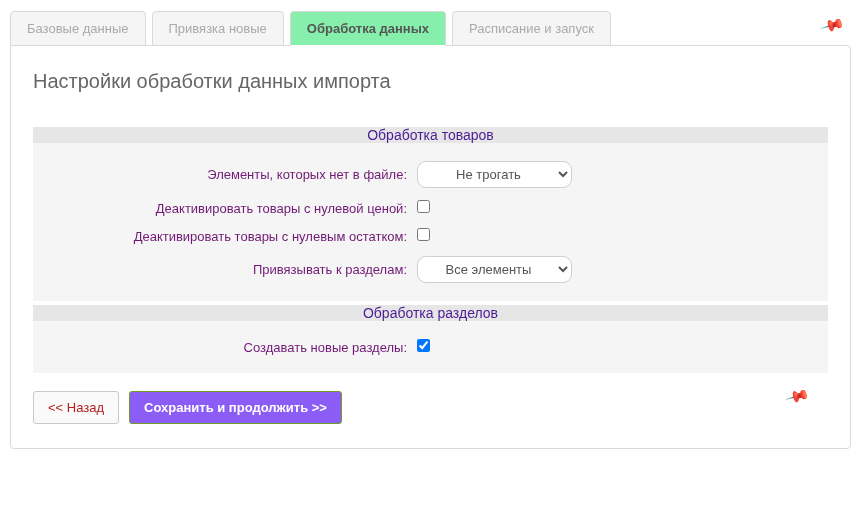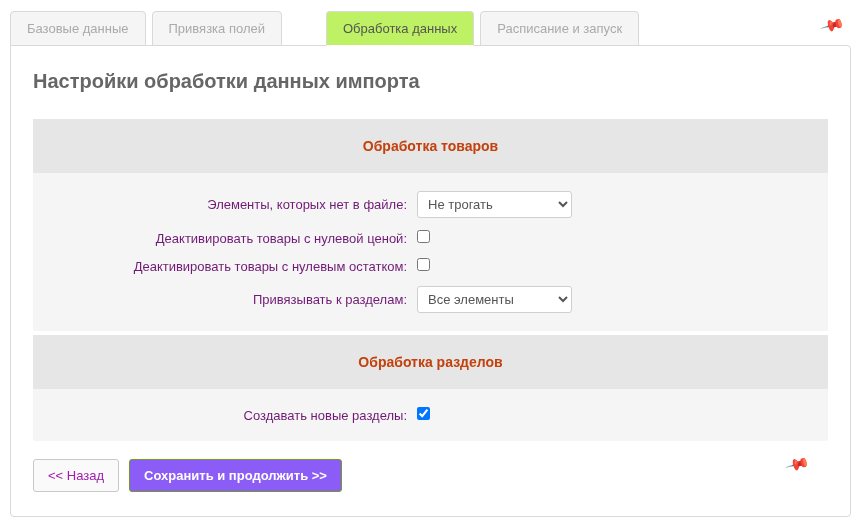--- a/index.html
+++ b/index.html
@@ -26,118 +26,118 @@
     border-radius: 4px 4px 0 0;
     background: #f5f5f5;
     padding: 9px 16px;
     color: #aaa;
     cursor: pointer;
     font-size: 13px;
     position: relative;
     top: 1px;
   }
   .tab.active {
-    background: #bef264;
+    background: #86efac;
     color: #555;
     border-bottom-color: #ffffff;
-    font-weight: normal;
-    margin-left: 38px;
+    font-weight: bold;
   }
   .pin-top, .pin-bottom {
     position: absolute;
     right: 8px;
     color: #999;
     font-size: 16px;
     transform: rotate(30deg);
   }
   .pin-top { top: 6px; }
   .pin-bottom { bottom: 18px; right: 20px; }
   .panel {
     border: 1px solid #d9d9d9;
     border-radius: 0 4px 4px 4px;
     background: #fff;
     padding: 20px 22px 24px;
     position: relative;
     z-index: 1;
   }
   h2.page-title {
-    margin: 4px 0 26px;
+    margin: 4px 0 34px;
     font-size: 20px;
-    font-weight: bold;
+    font-weight: normal;
     color: #666;
   }
   .section {
     background: #f5f5f5;
     border-radius: 2px;
   }
   .section-header {
     background: #e6e6e6;
     text-align: center;
-    padding: 19px;
-    color: #c2410c;
-    font-weight: bold;
+    padding: 0;
+    color: #4c1d95;
+    font-weight: normal;
     font-size: 14px;
   }
   .section-body { padding: 18px 14px 18px; }
   .row {
     display: flex;
     align-items: center;
     margin-bottom: 12px;
   }
   .row:last-child { margin-bottom: 0; }
   .row-label {
     width: 370px;
     text-align: right;
     padding-right: 10px;
     color: #701a75;
     font-size: 13px;
   }
   .row-control { flex: 1; }
   select {
     background: #fff;
     border: 1px solid #cfcfcf;
-    border-radius: 3px;
+    border-radius: 9px;
     padding: 4px 6px;
     font-size: 13px;
     color: #555;
     min-width: 155px;
+    text-align: center;
   }
   .sec-divider { height: 4px; }
   .buttons {
     margin-top: 18px;
     display: flex;
     gap: 10px;
     position: relative;
   }
   .btn {
     border-radius: 3px;
     padding: 8px 14px;
     font-size: 13px;
     cursor: pointer;
   }
   .btn-default {
     background: #fafafa;
     border: 1px solid #c9c9c9;
-    color: #a21caf;
+    color: #b91c1c;
   }
   .btn-primary {
     background: #8b5cf6;
     border: 1px solid #6f9e1e;
     color: #fff;
     font-weight: bold;
   }
   input[type=checkbox] { margin: 0; }
 </style>
 </head>
 <body>
 
 <div class="tabs-wrap">
   <div class="tabs">
     <div class="tab">Базовые данные</div>
-    <div class="tab">Привязка полей</div>
+    <div class="tab">Привязка новые</div>
     <div class="tab active">Обработка данных</div>
     <div class="tab">Расписание и запуск</div>
   </div>
   <span class="pin-top">📌</span>
 </div>
 
 <div class="panel">
   <h2 class="page-title">Настройки обработки данных импорта</h2>
 
   <div class="section">

